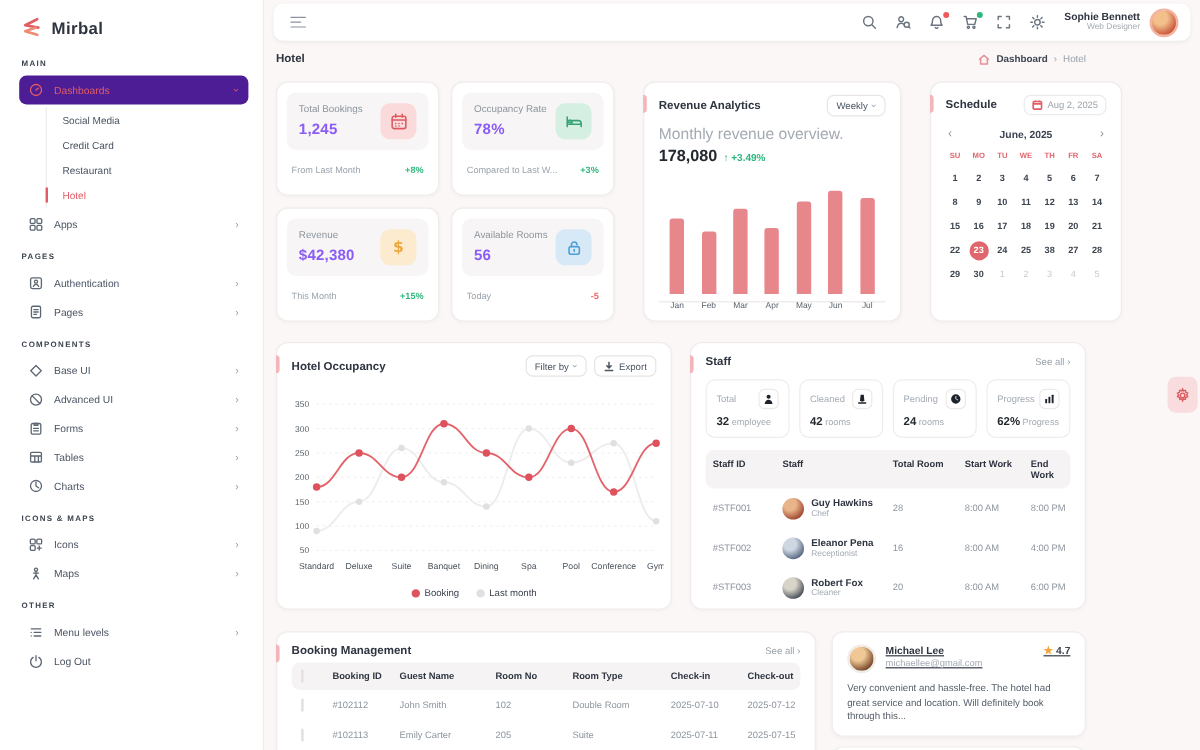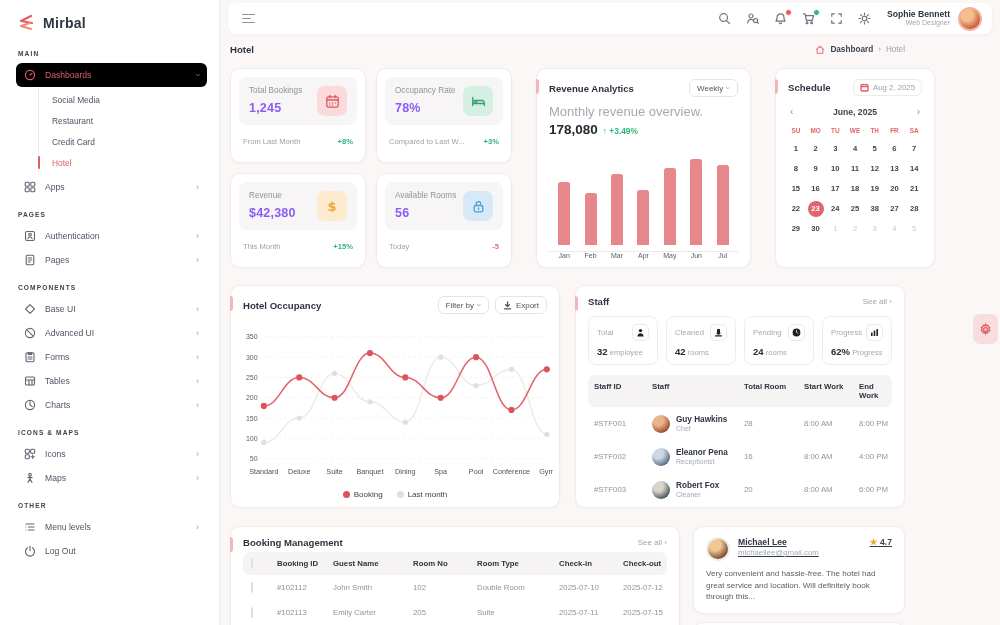--- a/index.html
+++ b/index.html
@@ -20,21 +20,21 @@
   .logo-text { font-size:14px; font-weight:bold; color:#2e3440; letter-spacing:.3px; }
   .sec-label { font-size:6.6px; font-weight:bold; letter-spacing:1.1px; color:#3c4450; margin:12px 0 6px 2px; }
   .side-item {
     display:flex; align-items:center; gap:9px; height:24px; padding:0 8px;
     border-radius:6px; color:#4b5563; cursor:pointer;
   }
   .side-item .si-icon { width:12px; height:12px; flex:0 0 12px; color:#5d6773; display:flex; }
   .side-item .si-icon svg { width:12px; height:12px; fill:none; stroke:currentColor; stroke-width:1.1; stroke-linecap:round; stroke-linejoin:round; }
   .side-item .si-label { font-size:8.6px; flex:1; }
   .side-item .si-chev { font-size:9px; color:#9aa3ab; }
-  .side-item.active { background:#000000; color:#e25c66; }
+  .side-item.active { background:#4c1d95; color:#e25c66; }
   .side-item.active .si-icon, .side-item.active .si-chev { color:#e25c66; }
   .subitems { margin:2px 0 2px 22px; padding-left:13px; border-left:1px solid #eceaea; }
   .subitem { position:relative; height:21px; display:flex; align-items:center; font-size:8.4px; color:#4b5563; cursor:pointer; }
   .subitem.active { color:#e25c66; }
   .subitem.active::before { content:''; position:absolute; left:-14px; top:4px; bottom:4px; width:2px; background:#e25c66; border-radius:2px; }
   
   .topbar {
     position:absolute; left:228px; right:8px; top:3px; height:31px;
     background:#fff; border-radius:8px; box-shadow:0 1px 3px rgba(40,40,60,.05);
     display:flex; align-items:center; padding:0 10px 0 14px;
@@ -180,22 +180,22 @@
           <svg viewBox="0 0 12 12">
             <circle cx="6" cy="6" r="4.6"></circle>
             <path d="M6 6l2.1-1.6"></path>
           </svg>
         </span>
         <span class="si-label">Dashboards</span>
         <span class="si-chev" style="transform: rotate(90deg);">›</span>
       </div>
       <div class="subitems">
         <div class="subitem">Social Media</div>
+        <div class="subitem">Credit Card</div>
         <div class="subitem">Restaurant</div>
-        <div class="subitem">Credit Card</div>
         <div class="subitem active">Hotel</div>
       </div>
       <div class="side-item">
         <span class="si-icon">
           <svg viewBox="0 0 12 12">
             <rect x="1.2" y="1.2" width="4" height="4" rx="1"></rect>
             <rect x="6.8" y="1.2" width="4" height="4" rx="1"></rect>
             <rect x="1.2" y="6.8" width="4" height="4" rx="1"></rect>
             <rect x="6.8" y="6.8" width="4" height="4" rx="1"></rect>
           </svg>

